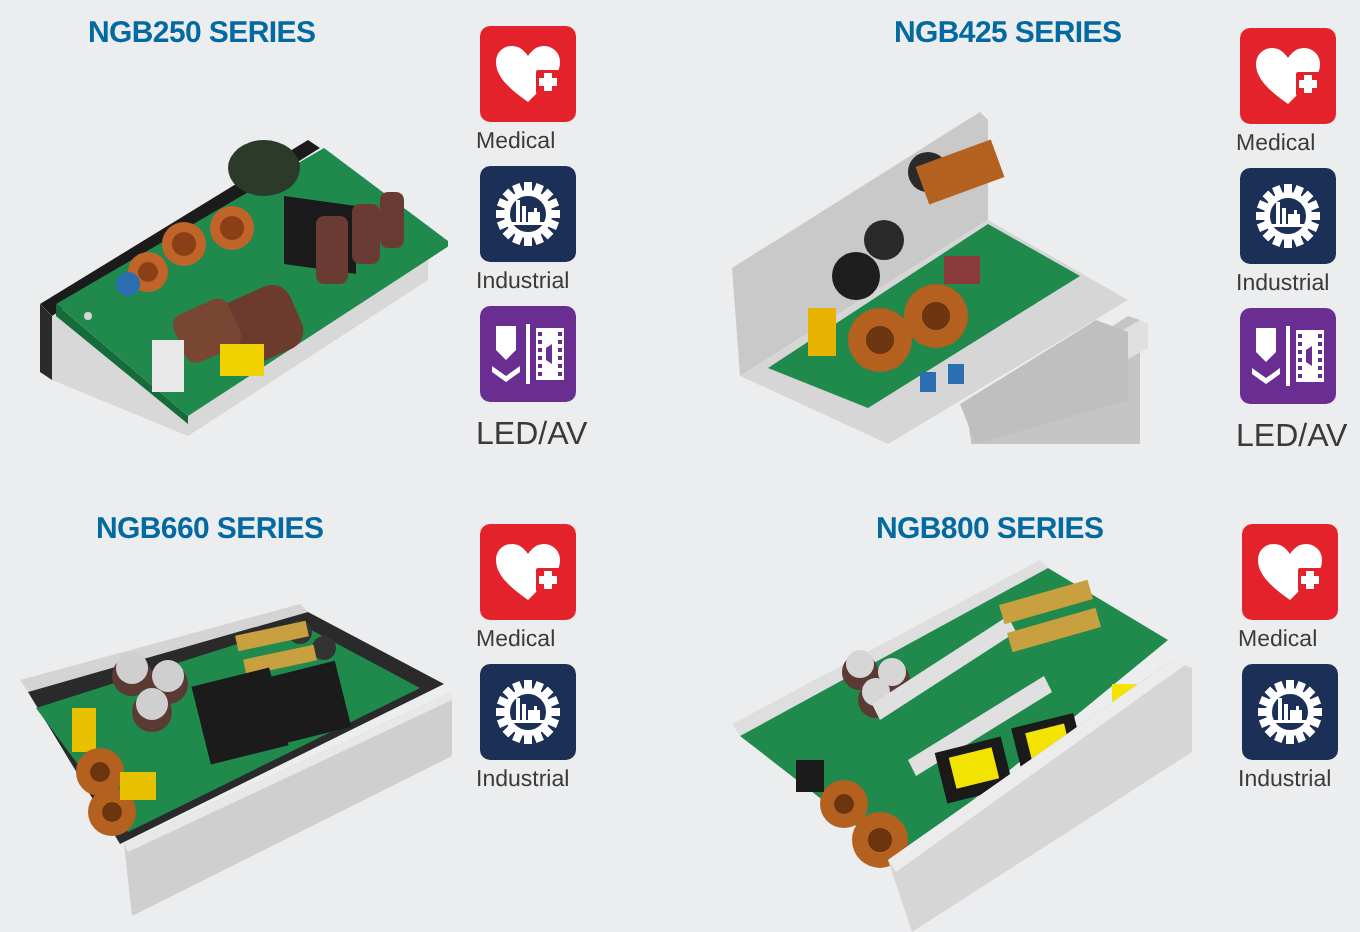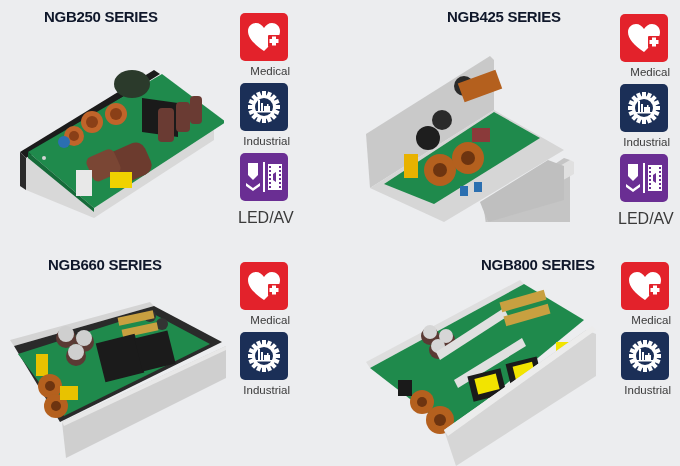--- a/index.html
+++ b/index.html
@@ -7,33 +7,33 @@
       width:680px; height:466px; overflow:hidden;
       background:#ecedef;
       font-family:"Liberation Sans", sans-serif;
       position:relative;
     }
     .card { position:absolute; }
     .title {
       position:absolute;
       font-family:"Liberation Sans", sans-serif;
       font-weight:bold; font-size:15px; letter-spacing:-0.3px;
-      color:#0f172a; white-space:nowrap;
+      color:#0369a1; white-space:nowrap;
     }
     .product {
       position:absolute;
     }
     .icons { position:absolute; width:52px; }
     .icon-tile {
       width:48px; height:48px; border-radius:5px;
       display:flex; align-items:center; justify-content:center;
       margin:0 auto;
     }
     .icon-label {
-      text-align:right; font-size:11.5px; color:#3a3a3a;
+      text-align:left; font-size:11.5px; color:#3a3a3a;
       margin:4px 0 6px 0; white-space:nowrap;
       font-family:"Liberation Sans", sans-serif;
     }
     .ledav-label { font-size:16px; margin-top:8px; }
     .medical { background:#e3222b; }
     .industrial { background:#1b2f57; }
     .ledav { background:#6a2e93; }
   </style>
 </head>
 <body>
@@ -238,21 +238,21 @@
     <div class="icon-tile industrial">
         <svg width="48" height="48">
           <use href="#sym-industrial"></use>
         </svg>
       </div>
     <div class="icon-label">Industrial</div>
   </div>
 </div>
 
 <div class="card">
-  <div class="title" style="left:438px; top:256px;margin-left:43px;">NGB800 SERIES</div>
+  <div class="title" style="left:438px; top:256px;">NGB800 SERIES</div>
 
   <svg class="product" style="left:360px; top:280px;" width="240" height="186" viewBox="0 0 240 186">
     <polygon points="6,82 160,0 164,4 10,88" fill="#dedede"></polygon>
     <polygon points="10,88 164,4 224,40 90,150" fill="#1f8a4c"></polygon>
     <circle cx="70" cy="56" r="9" fill="#5b3a34"></circle>
       <circle cx="70" cy="52" r="7" fill="#d6d6d6"></circle>
     <circle cx="86" cy="60" r="9" fill="#5b3a34"></circle>
       <circle cx="86" cy="56" r="7" fill="#d6d6d6"></circle>
     <circle cx="78" cy="70" r="9" fill="#5b3a34"></circle>
       <circle cx="78" cy="66" r="7" fill="#d6d6d6"></circle>

